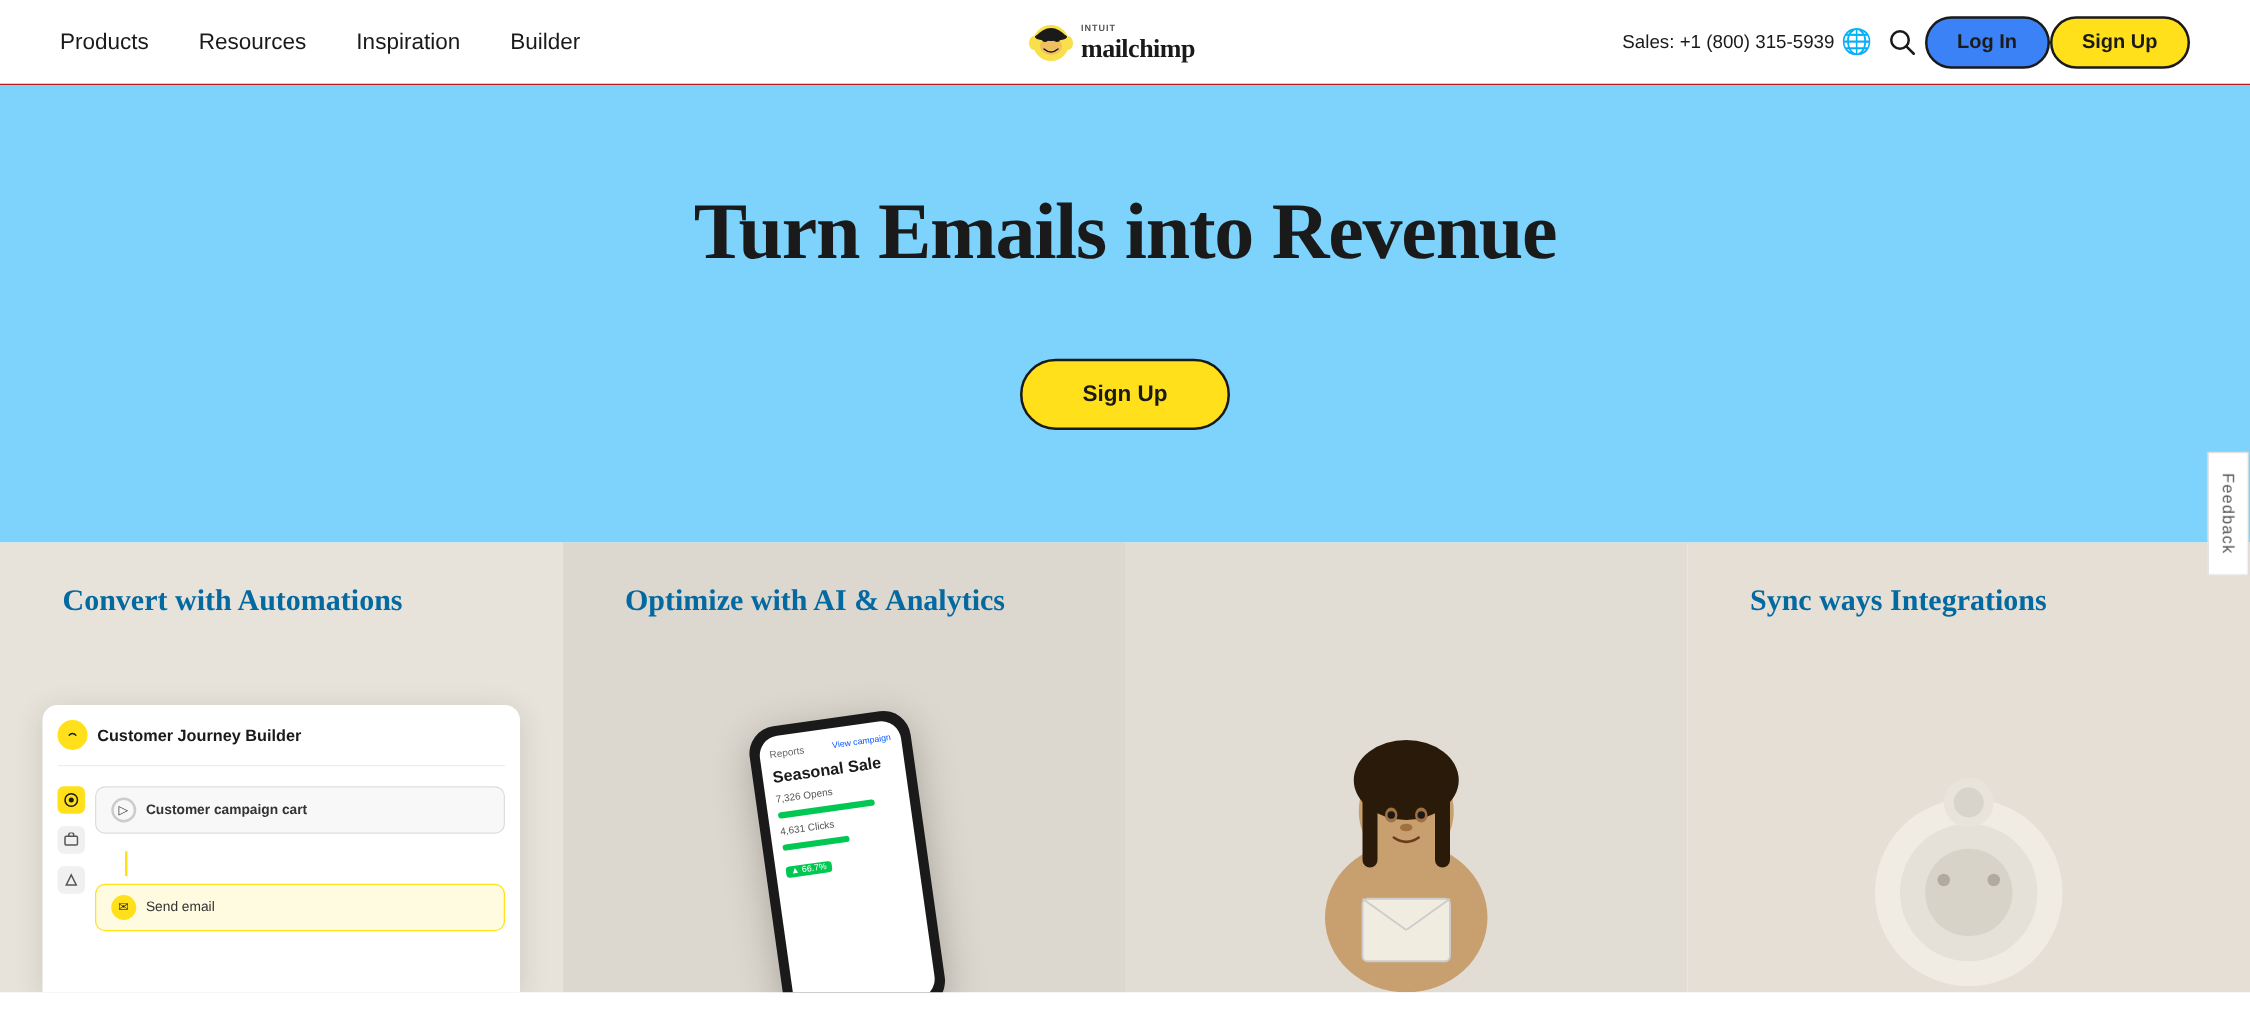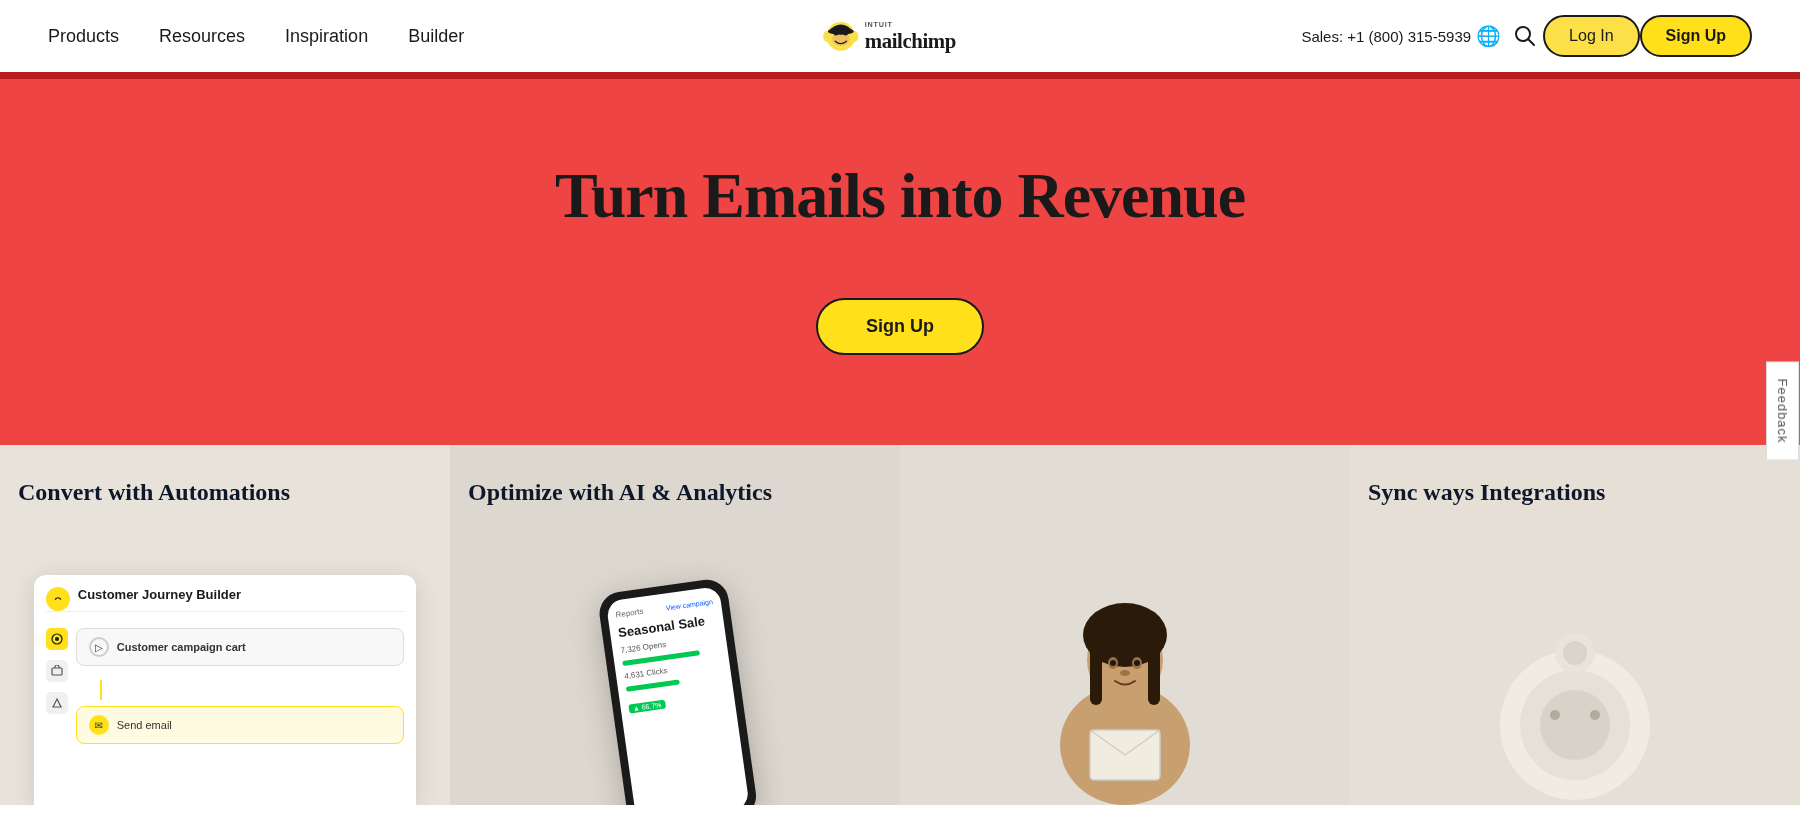--- a/index.html
+++ b/index.html
@@ -4,23 +4,23 @@
   <style>
     * { box-sizing: border-box; margin: 0; padding: 0; }
     body { font-family: 'Helvetica Neue', Arial, sans-serif; background: #fff; width: 1800px; overflow-x: hidden; }
 
     
     .navbar {
       display: flex;
       align-items: center;
       justify-content: space-between;
       padding: 0 48px;
-      height: 79px;
+      height: 68px;
       background: #fff;
-      border-bottom: 7px solid #b91c1c;
+      border-bottom: 1px solid #b91c1c;
       position: relative;
       z-index: 10;
     }
     .nav-left {
       display: flex;
       align-items: center;
       gap: 40px;
     }
     .nav-left a {
       text-decoration: none;
@@ -58,42 +58,42 @@
       display: flex;
       align-items: center;
       justify-content: center;
       width: 36px;
       height: 36px;
       color: #1a1a1a;
       font-size: 20px;
     }
     .btn-login {
       border: 2px solid #1a1a1a;
-      background: #fde047;
-      color: #1a1a1a;
-      padding: 10px 24px;
-      border-radius: 30px;
-      font-size: 16px;
-      font-weight: 400;
-      cursor: pointer;
-    }
-    .btn-signup-nav {
-      background: #ffe01b;
-      border: 2px solid #1a1a1a;
+      background: #3b82f6;
       color: #1a1a1a;
       padding: 10px 24px;
       border-radius: 30px;
       font-size: 16px;
       font-weight: 700;
       cursor: pointer;
     }
+    .btn-signup-nav {
+      background: #ffe01b;
+      border: 2px solid #1a1a1a;
+      color: #1a1a1a;
+      padding: 10px 24px;
+      border-radius: 30px;
+      font-size: 16px;
+      font-weight: 700;
+      cursor: pointer;
+    }
 
     
     .hero {
-      background: #ef4444;
+      background: #7dd3fc;
       display: flex;
       flex-direction: column;
       align-items: center;
       justify-content: center;
       padding: 80px 48px 90px;
       text-align: center;
       min-height: 340px;
       gap: 41px;
     }
     .hero-title {
@@ -135,24 +135,25 @@
       flex-direction: column;
     }
     .feature-panel:nth-child(1) { background: #e8e3da; }
     .feature-panel:nth-child(2) { background: #ddd8cf; }
     .feature-panel:nth-child(3) { background: #e2ddd4; }
     .feature-panel:nth-child(4) { background: #e5dfd6; }
 
     .feature-title {
       font-size: 24px;
       font-weight: 700;
-      color: #0f172a;
+      color: #0369a1;
       padding: 32px 18px 20px;
       font-family: Georgia, 'Times New Roman', serif;
       line-height: 1.3;
+      margin-left: 32px;
     }
 
     
     .panel-mockup {
       position: absolute;
       bottom: 0;
       left: 0;
       right: 0;
       height: 270px;
       display: flex;
@@ -165,24 +166,24 @@
       background: #fff;
       border-radius: 12px 12px 0 0;
       width: 85%;
       height: 230px;
       box-shadow: 0 4px 24px rgba(0,0,0,0.12);
       padding: 12px;
       margin: 0 auto;
     }
     .jb-header {
       display: flex;
-      align-items: flex-start;
+      align-items: center;
       gap: 8px;
       margin-bottom: 12px;
-      padding-bottom: 0;
+      padding-bottom: 12px;
       border-bottom: 1px solid #eee;
     }
     .jb-logo-icon {
       width: 24px;
       height: 24px;
       background: #ffe01b;
       border-radius: 50%;
       display: flex;
       align-items: center;
       justify-content: center;

